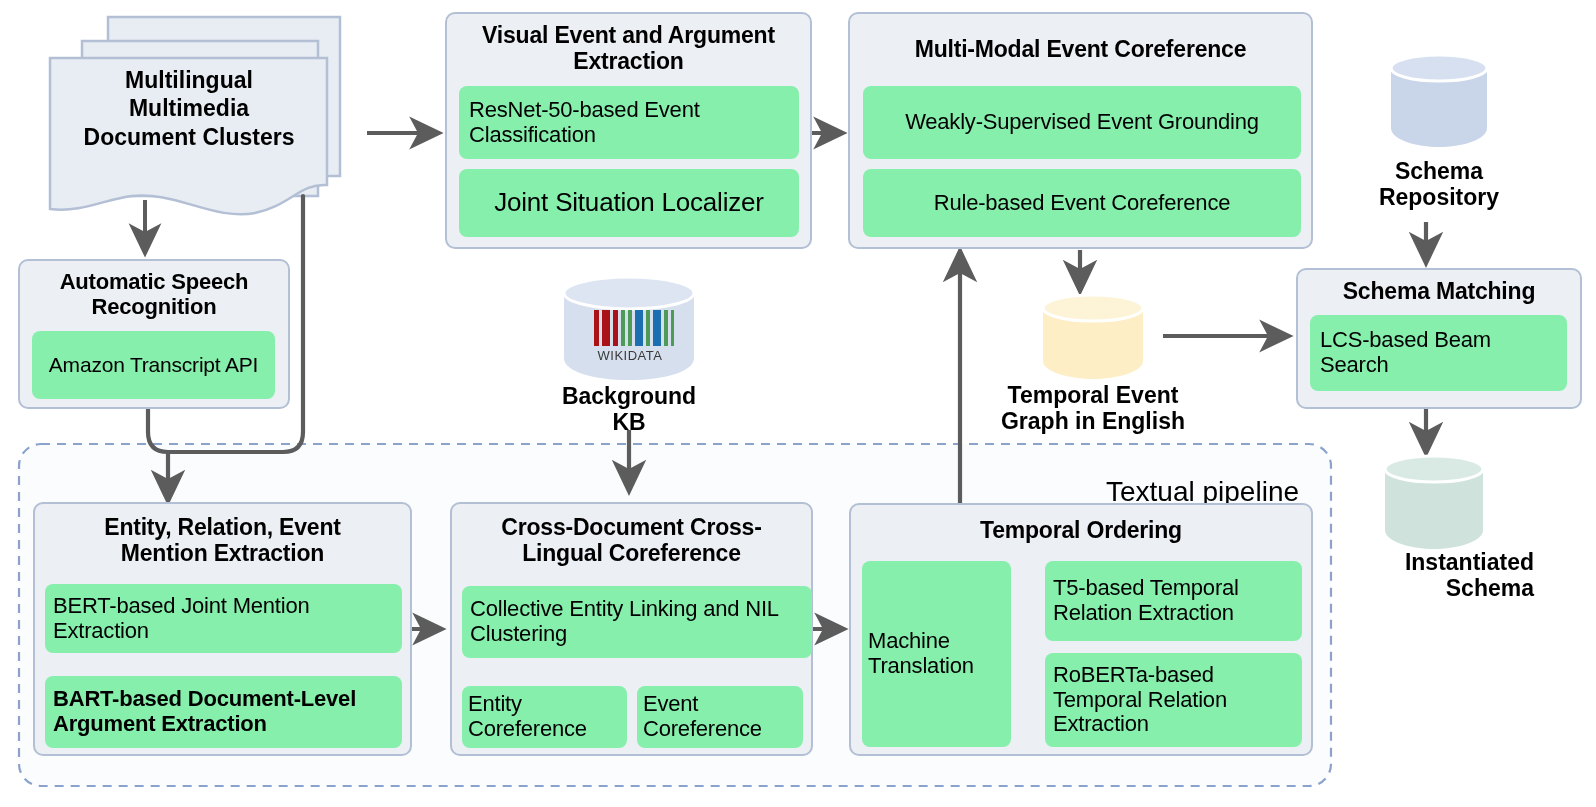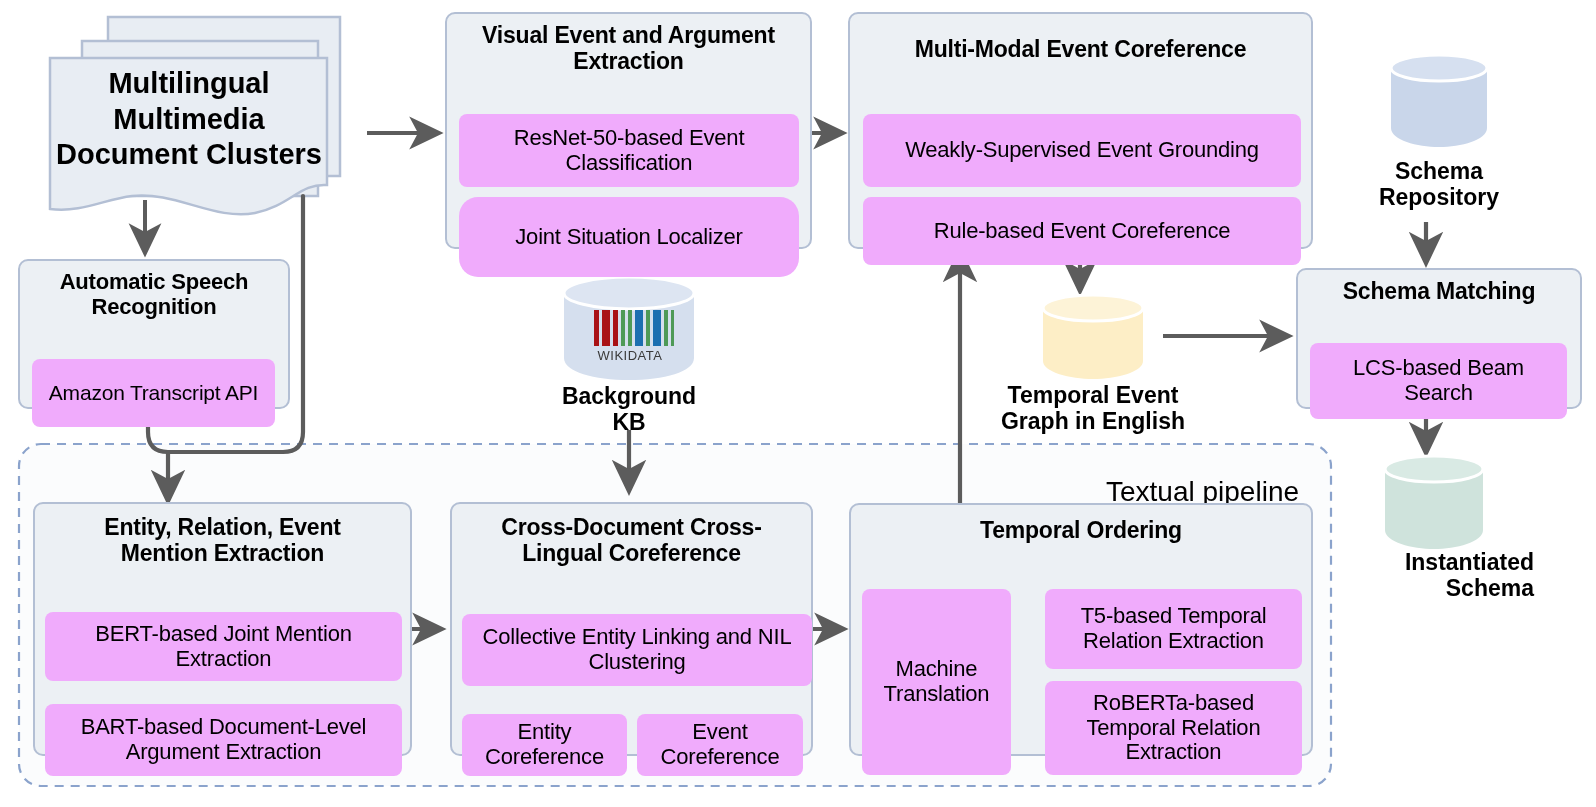--- a/index.html
+++ b/index.html
@@ -16,31 +16,29 @@
   }
   .panel-title{
     font-weight:bold;
     color:#000;
     text-align:center;
     line-height:1.14;
     letter-spacing:-.2px;
   }
   .sub{
     position:absolute;
-    background:#f0abfc;
+    background:#86efac;
     border-radius:8px;
     box-sizing:border-box;
     display:flex;
     align-items:center;
     justify-content:center;
-    text-align:center;
     color:#000;
     line-height:1.12;
     letter-spacing:-.2px;
-    margin-top:28px;
   }
   .caption{
     position:absolute;
     font-weight:bold;
     text-align:center;
     color:#000;
     line-height:1.15;
   }
   .plain{
     position:absolute;
@@ -136,41 +134,41 @@
       <path d="M1391,68 L1391,128 C1391,140 1417,147 1439,147 C1461,147 1487,140 1487,128 L1487,68 Z" fill="#c9d6ea"></path>
       <ellipse cx="1439" cy="68" rx="48" ry="13" fill="#d6e0f0" stroke="#ffffff" stroke-width="3"></ellipse>
     </g>
 
     <g>
       <path d="M1385,469 L1385,530 C1385,542 1412,549 1434,549 C1456,549 1483,542 1483,530 L1483,469 Z" fill="#cfe3dc"></path>
       <ellipse cx="1434" cy="469" rx="49" ry="13" fill="#d9eae4" stroke="#ffffff" stroke-width="3"></ellipse>
     </g>
   </svg>
 
-  <div class="plain" style="left:55px;top:66px;width:268px;text-align:center;font-weight:bold;font-size:29px;line-height:1.23;">
+  <div class="plain" style="left:55px;top:66px;width:268px;text-align:center;font-weight:bold;font-size:23px;line-height:1.23;">
     <div>Multilingual</div>
     <div>Multimedia</div>
     <div>Document Clusters</div>
   </div>
 
   <div class="panel" style="left:18px;top:259px;width:272px;height:150px;">
     <div class="panel-title" style="position:absolute;left:0;top:8px;width:100%;font-size:22px;">
       <div>Automatic Speech</div>
       <div>Recognition</div>
     </div>
     <div class="sub" style="left:12px;top:70px;width:243px;height:68px;font-size:21px;padding:0 8px;">Amazon Transcript API</div>
   </div>
 
   <div class="panel" style="left:445px;top:12px;width:367px;height:237px;">
     <div class="panel-title" style="position:absolute;left:0;top:8px;width:100%;font-size:23px;">
       <div>Visual Event and Argument</div>
       <div>Extraction</div>
     </div>
     <div class="sub" style="left:12px;top:72px;width:340px;height:73px;font-size:22px;padding:0 10px;">ResNet-50-based Event Classification</div>
-    <div class="sub" style="left:12px;top:155px;width:340px;height:80px;font-size:22px;padding:0 10px;border-radius:19px;">Joint Situation Localizer</div>
+    <div class="sub" style="left:12px;top:155px;width:340px;height:68px;font-size:26px;padding:0 10px;">Joint Situation Localizer</div>
   </div>
 
   <div class="panel" style="left:848px;top:12px;width:465px;height:237px;">
     <div class="panel-title" style="position:absolute;left:0;top:22px;width:100%;font-size:23px;">Multi-Modal Event Coreference</div>
     <div class="sub" style="left:13px;top:72px;width:438px;height:73px;font-size:22px;padding:0 0;">Weakly-Supervised Event Grounding</div>
     <div class="sub" style="left:13px;top:155px;width:438px;height:68px;font-size:22px;padding:0 12px;">Rule-based Event Coreference</div>
   </div>
 
   <div class="plain" style="left:564px;top:348px;width:132px;text-align:center;font-size:13px;font-weight:normal;color:#3a3a3a;letter-spacing:.5px;">WIKIDATA</div>
   <div class="caption" style="left:529px;top:383px;width:200px;font-size:23px;">
@@ -199,21 +197,21 @@
   </div>
 
   <div class="plain" style="left:1106px;top:476px;font-size:28px;">Textual pipeline</div>
 
   <div class="panel" style="left:33px;top:502px;width:379px;height:254px;">
     <div class="panel-title" style="position:absolute;left:0;top:10px;width:100%;font-size:23px;">
       <div>Entity, Relation, Event</div>
       <div>Mention Extraction</div>
     </div>
     <div class="sub" style="left:10px;top:80px;width:357px;height:69px;font-size:22px;padding:0 8px;">BERT-based Joint Mention Extraction</div>
-    <div class="sub" style="left:10px;top:172px;width:357px;height:72px;font-size:22px;padding:0 8px;">BART-based Document-Level Argument Extraction</div>
+    <div class="sub" style="left:10px;top:172px;width:357px;height:72px;font-size:22px;padding:0 8px;font-weight:bold;">BART-based Document-Level Argument Extraction</div>
   </div>
 
   <div class="panel" style="left:450px;top:502px;width:363px;height:254px;">
     <div class="panel-title" style="position:absolute;left:0;top:10px;width:100%;font-size:23px;">
       <div>Cross-Document Cross-</div>
       <div>Lingual Coreference</div>
     </div>
     <div class="sub" style="left:10px;top:82px;width:350px;height:72px;font-size:22px;padding:0 8px;">Collective Entity Linking and NIL Clustering</div>
     <div class="sub" style="left:10px;top:182px;width:165px;height:62px;font-size:22px;padding:0 6px;">Entity Coreference</div>
     <div class="sub" style="left:185px;top:182px;width:166px;height:62px;font-size:22px;padding:0 6px;">Event Coreference</div>

